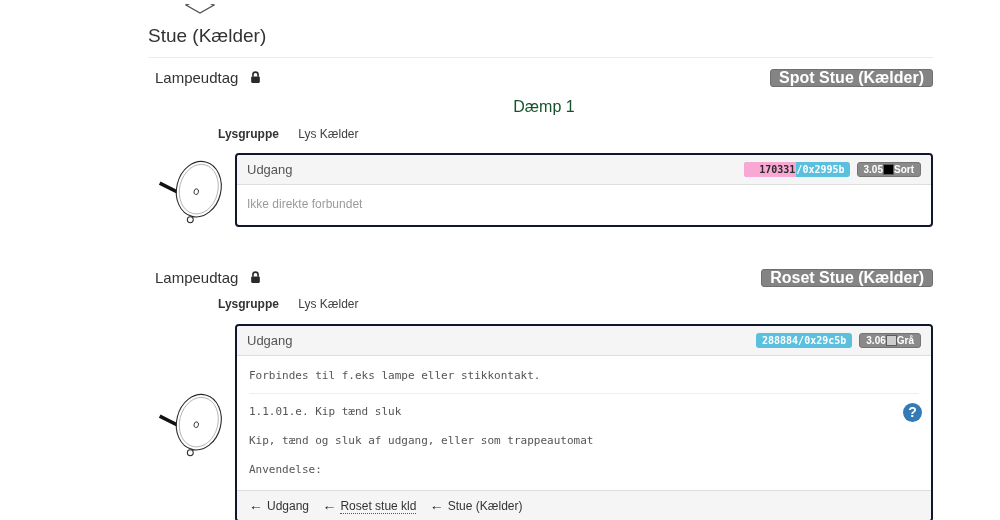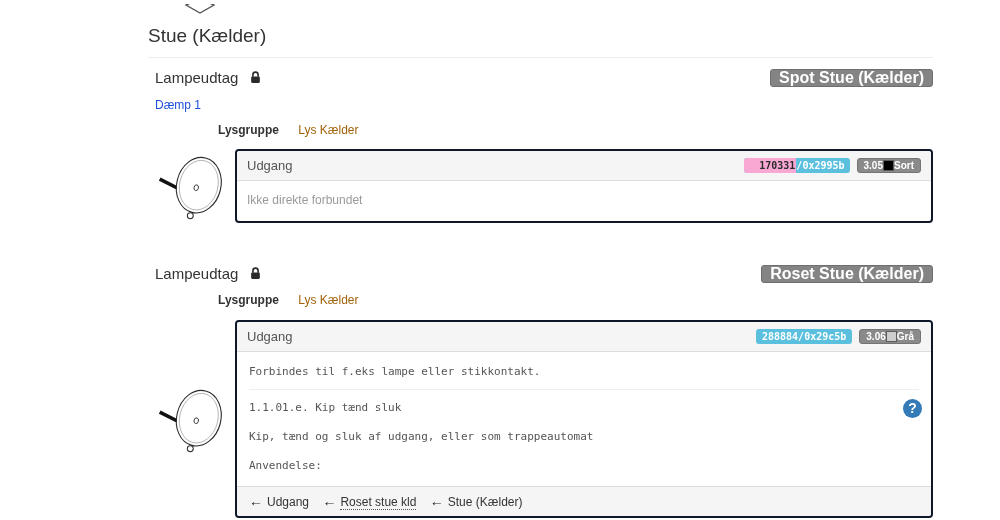--- a/index.html
+++ b/index.html
@@ -19,25 +19,25 @@
   .sec-head{display:flex;justify-content:space-between;align-items:flex-start;padding-left:7px;}
   .sec-head.first{margin-top:11px;}
   .sec-head.second{margin-top:42px;}
   .sec-title{font-size:15px;color:#333;}
   .lock-wrap{display:inline-block;margin-left:6px;vertical-align:-1px;}
   .name-badge{
     background:#848484;border:1px solid #6f6f6f;color:#fff;
     font-size:16px;font-weight:bold;padding:2px 8px;border-radius:3px;line-height:12px;
   }
 
-  .sub-title{font-size:12px;color:#1d4ed8;padding-left:7px;margin-top:10px;}
+  .sub-title{font-size:16px;color:#14532d;padding-left:7px;margin-top:10px;text-align:center;}
   .group-row{padding-left:70px;margin-top:11px;font-size:12px;}
   .group-row.tight{margin-top:9px;}
   .group-label{font-weight:bold;color:#333;margin-right:16px;}
-  .group-value{color:#a16207;}
+  .group-value{color:#404040;}
 
   .content-row{display:flex;margin-top:12px;}
   .content-row.second{margin-top:13px;}
   .icon-col{width:87px;display:flex;align-items:center;justify-content:center;flex:0 0 87px;}
 
   .card{flex:1;border:2px solid #0f172a;border-radius:4px;background:#fff;min-width:0;}
   .card-header{
     background:#f5f5f5;border-bottom:1px solid #ddd;border-radius:3px 3px 0 0;
     padding:7px 10px;font-size:13px;color:#555;
     display:flex;justify-content:space-between;align-items:center;line-height:15px;

